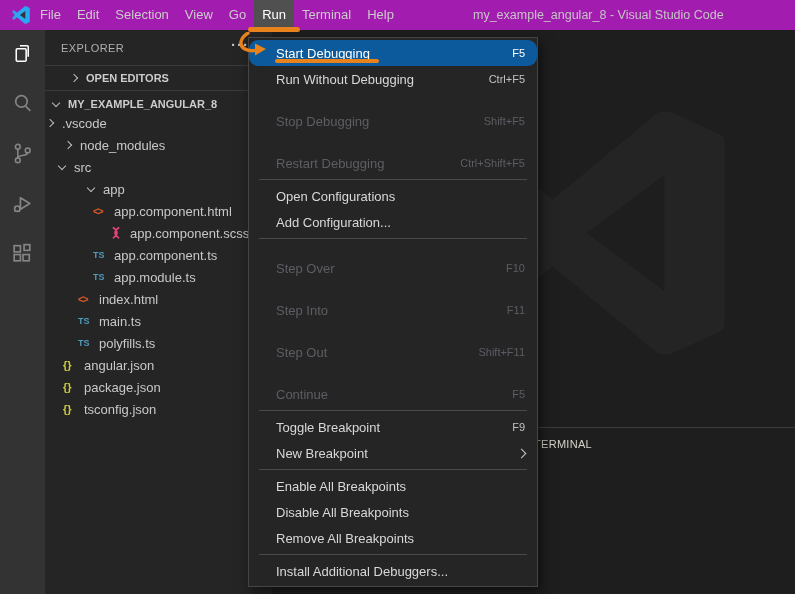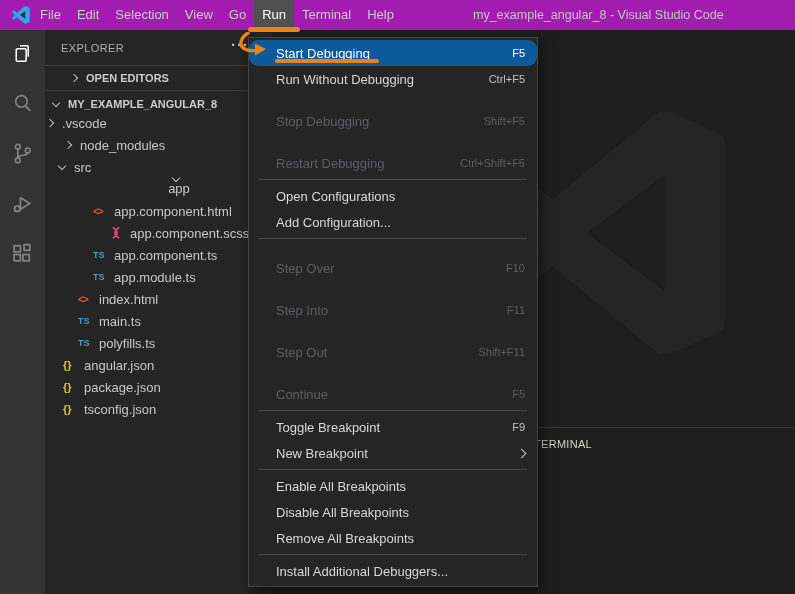--- a/index.html
+++ b/index.html
@@ -142,21 +142,21 @@
         <span>.vscode</span>
       </div>
       <div class="row" style="padding-left: 18px;">
         <span class="chev right"></span>
         <span>node_modules</span>
       </div>
       <div class="row" style="padding-left: 12px;">
         <span class="chev down"></span>
         <span>src</span>
       </div>
-      <div class="row" style="padding-left: 41px; flex-direction: column;">
+      <div class="row" style="padding-left: 41px;">
         <span class="chev down"></span>
         <span>app</span>
       </div>
       <div class="row" style="padding-left: 48px;">
         <span class="fi fi-html">&lt;&gt;</span>
         <span>app.component.html</span>
       </div>
       <div class="row" style="padding-left: 64px;">
         <span class="fi fi-scss"><svg width="14" height="14" viewBox="0 0 16 16">
             <path d="M5,2 C10.5,6 10.5,9.5 5,13.5 M11,2 C5.5,6 5.5,9.5 11,13.5" stroke="#e5427a" stroke-width="1.9" fill="none" stroke-linecap="round"></path>

